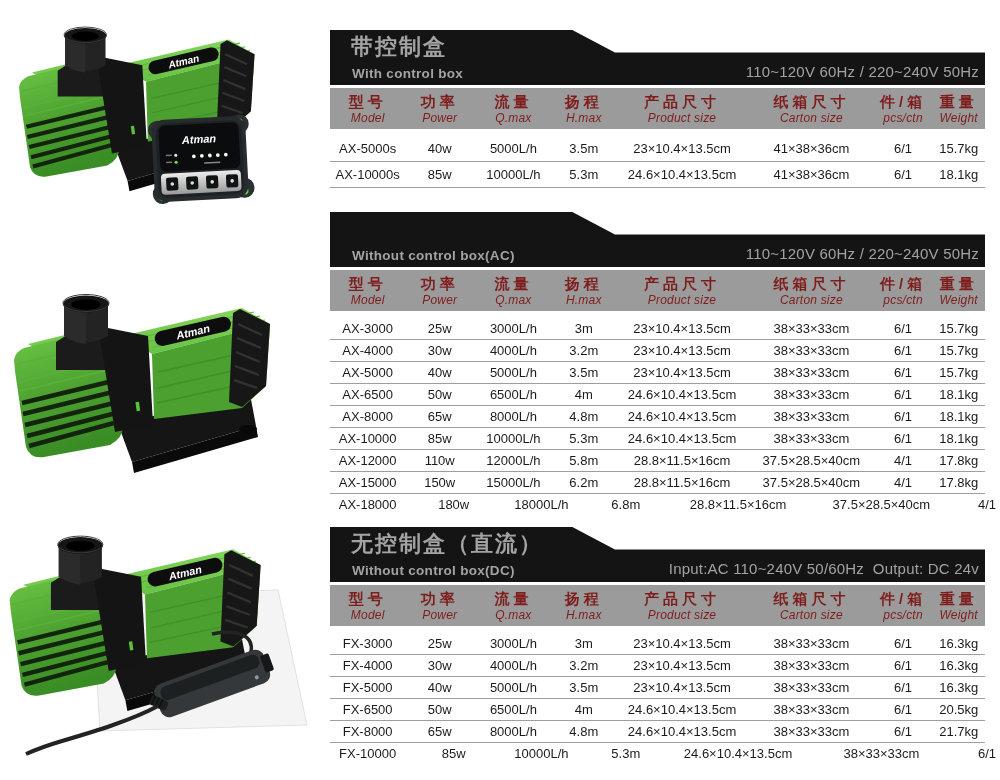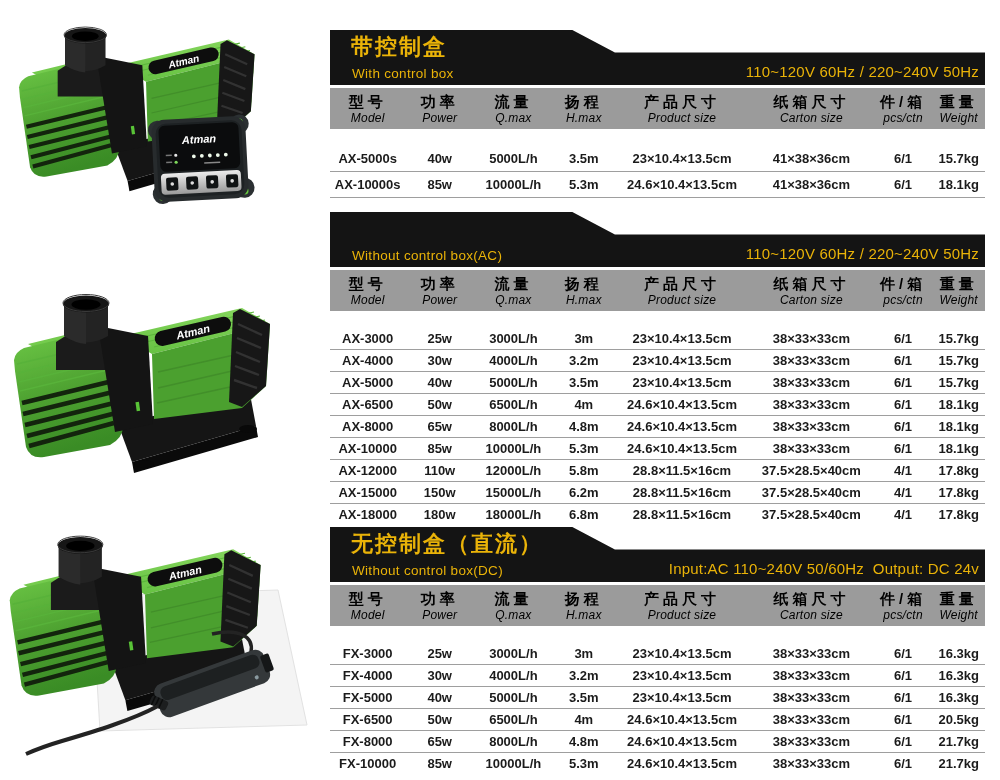--- a/index.html
+++ b/index.html
@@ -11,35 +11,35 @@
   .figure{position:absolute;left:0;margin:0;}
   #fig0{top:8px;}
   #fig1{top:264px;}
   #fig2{top:510px;}
   
   .section{position:absolute;left:330px;width:655px;}
   #sec0{top:30px;}
   #sec1{top:212px;}
   #sec2{top:527px;}
   .banner{
-    position:relative;height:55px;background:#141414;color:#eab308;margin-bottom:3px;
+    position:relative;height:55px;background:#141414;color:#a3a3a3;margin-bottom:3px;
     clip-path:polygon(0 0,37% 0,43.5% 41%,100% 41%,100% 100%,0 100%);
   }
   .b-zh{position:absolute;top:2px;left:21px;font-size:22px;font-weight:bold;letter-spacing:2px;white-space:pre;}
-  .b-en{position:absolute;bottom:4px;left:22px;font-size:13.5px;letter-spacing:.3px;white-space:pre;}
+  .b-en{position:absolute;bottom:4px;left:22px;font-size:13.5px;letter-spacing:.3px;white-space:pre;font-weight:bold;}
   .b-note{position:absolute;bottom:5px;right:6px;font-size:15px;letter-spacing:.2px;white-space:pre;}
   .thead,.row{display:grid;grid-template-columns:11.5% 10.5% 12% 9.5% 20.5% 19% 9% 8%;}
-  .thead{background:#9b9b9b;color:#000000;text-align:center;padding:4px 0 4px 0;}
+  .thead{background:#9b9b9b;color:#7f1d1d;text-align:center;padding:4px 0 4px 0;}
   .hc .zh{display:block;font-size:15px;font-weight:bold;letter-spacing:4px;line-height:1.3;}
   .hc .en{display:block;font-size:12px;line-height:1.15;letter-spacing:.2px;font-style:italic;}
-  .tbody{margin-top:17px;font-weight:bold;}
+  .tbody{margin-top:7px;}
   .row{align-items:center;text-align:center;font-size:13px;color:#1b1b1b;border-bottom:1.5px solid #9e9e9e;}
   #sec0 .row{height:25px;}
   #sec1 .row,#sec2 .row{height:21px;}
-  #sec1 .row:last-child,#sec2 .row:last-child{border-bottom:0;}
+  #sec1 .row:last-child,#sec2 .row:last-child{border-bottom:0;gap:14px;}
   .cell{white-space:nowrap;}
   .defs-svg{position:absolute;width:0;height:0;overflow:hidden;}
 </style>
 </head>
 <body>
 
 <div class="page">
 
   <svg class="defs-svg" aria-hidden="true">
     <defs>

